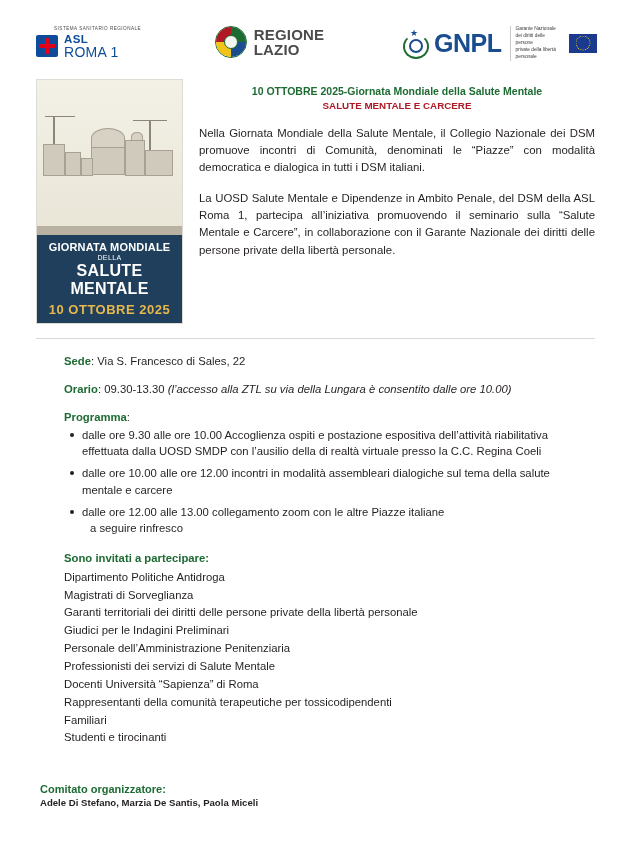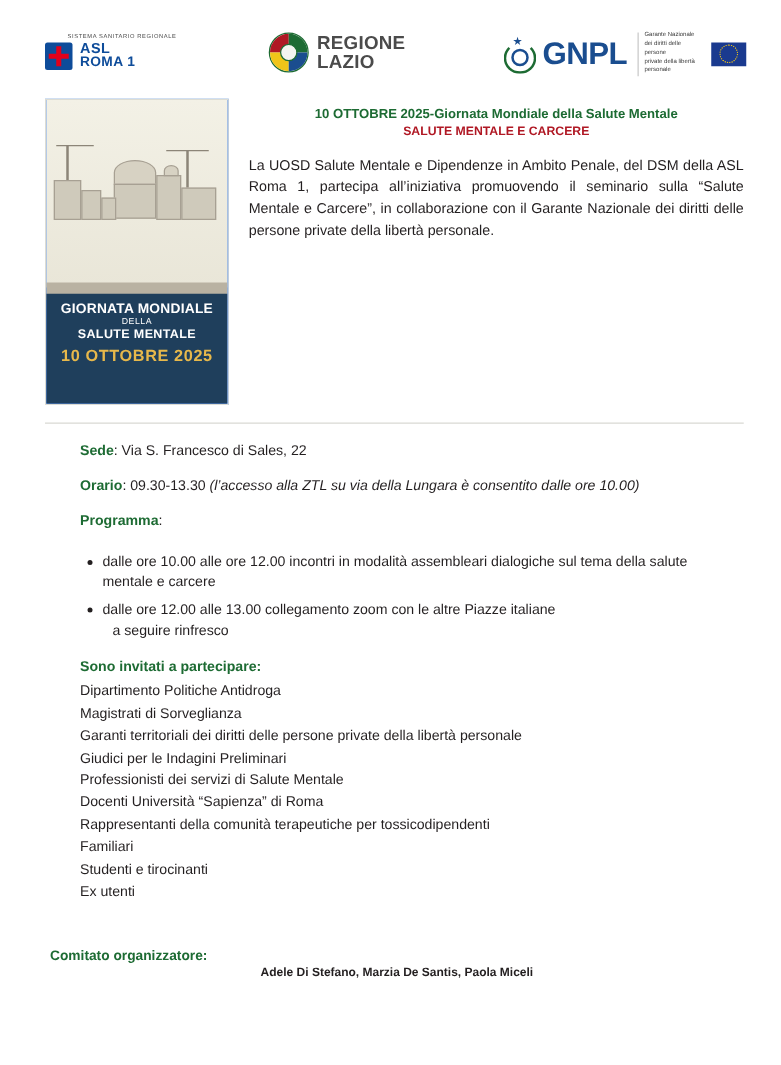--- a/index.html
+++ b/index.html
@@ -65,22 +65,22 @@
   .asl-text {
     line-height: 1.05;
   }
   .asl-text .l1 {
     font-size: 11.5px;
     font-weight: bold;
     color: #0e4c9a;
     letter-spacing: 0.4px;
   }
   .asl-text .l2 {
-    font-size: 11px;
-    font-weight: bold;
+    font-size: 14px;
+    font-weight: normal;
     color: #0e4c9a;
     letter-spacing: 0.3px;
   }
 
   .logo-regione {
     display: flex;
     align-items: center;
     gap: 7px;
     width: 175px;
     margin-left: 42px;
@@ -197,21 +197,21 @@
     display: flex;
     padding: 18px 30px 0 36px;
     gap: 16px;
     align-items: flex-start;
   }
   .poster {
     width: 145px;
     height: 243px;
     flex: 0 0 auto;
     border: 1px solid #dcdcd4;
-    background: #3b82f6;
+    background: #4c1d95;
     position: relative;
     overflow: hidden;
   }
   .poster .sky {
     position: absolute; left:0; right:0; top:0; height: 62%;
     background: linear-gradient(#f3f1e6, #e9e6d8);
   }
   .poster .city {
     position: absolute; left: 0; right: 0; top: 14%; height: 52%;
   }
@@ -251,21 +251,21 @@
     font-weight: bold;
     letter-spacing: 0.2px;
     line-height: 1.1;
   }
   .poster .banner .t2 {
     font-size: 7px;
     letter-spacing: 0.4px;
     margin: 1px 0;
   }
   .poster .banner .t3 {
-    font-size: 10px;
+    font-size: 16px;
     font-weight: bold;
     letter-spacing: 0.3px;
     line-height: 1.1;
   }
   .poster .banner .t4 {
     font-size: 13px;
     font-weight: bold;
     color: #e7b84b;
     margin-top: 4px;
     letter-spacing: 0.5px;
@@ -314,21 +314,21 @@
     color: #1d6b33;
     font-weight: bold;
   }
   .row {
     margin-bottom: 11px;
   }
   .row .note {
     font-style: italic;
   }
   .prog-head {
-    margin-bottom: 16px;
+    margin-bottom: 1px;
   }
   ul.prog {
     margin: 0 0 13px 0;
     padding-left: 18px;
     list-style: none;
   }
   ul.prog li {
     position: relative;
     margin-bottom: 6px;
     line-height: 1.45;
@@ -357,21 +357,20 @@
   }
 
   .committee {
     padding: 36px 30px 0 40px;
     font-size: 11px;
   }
   .committee .names {
     font-size: 9.6px;
     font-weight: bold;
     margin-top: 2px;
-    text-align: center;
   }
 </style>
 </head>
 <body>
 
 <div class="header">
 
   <div class="logo-asl">
     <div class="asl-top">SISTEMA SANITARIO REGIONALE</div>
     <div class="asl-row">
@@ -438,20 +437,21 @@
       <div class="t1">GIORNATA MONDIALE</div>
       <div class="t2">DELLA</div>
       <div class="t3">SALUTE MENTALE</div>
       <div class="t4">10 OTTOBRE 2025</div>
     </div>
   </div>
 
   <div class="intro">
     <div class="title-line1">10 OTTOBRE 2025-Giornata Mondiale della Salute Mentale</div>
     <div class="title-line2">SALUTE MENTALE E CARCERE</div>
+    <p>Nella Giornata Mondiale della Salute Mentale, il Collegio Nazionale dei DSM promuove incontri di Comunità, denominati le “Piazze” con modalità democratica e dialogica in tutti i DSM italiani.</p>
     <p>La UOSD Salute Mentale e Dipendenze in Ambito Penale, del DSM della ASL Roma 1, partecipa all’iniziativa promuovendo il seminario sulla “Salute Mentale e Carcere”, in collaborazione con il Garante Nazionale dei diritti delle persone private della libertà personale.</p>
   </div>
 </div>
 
 <div class="divider"></div>
 
 <div class="details">
 
   <div class="row">
     <span class="label-green">Sede</span><span>: Via S. Francesco di Sales, 22</span>
@@ -459,41 +459,42 @@
 
   <div class="row">
     <span class="label-green">Orario</span><span>: 09.30-13.30 </span><span class="note">(l’accesso alla ZTL su via della Lungara è consentito dalle ore 10.00)</span>
   </div>
 
   <div class="prog-head">
     <span class="label-green">Programma</span><span>:</span>
   </div>
 
   <ul class="prog">
+    <li><span>dalle ore 9.30 alle ore 10.00 Accoglienza ospiti e postazione espositiva dell’attività riabilitativa effettuata dalla UOSD SMDP con l’ausilio della di realtà virtuale presso la C.C. Regina Coeli</span></li>
     <li><span>dalle ore 10.00 alle ore 12.00 incontri in modalità assembleari dialogiche sul tema della salute mentale e carcere</span></li>
     <li>
       <span>dalle ore 12.00 alle 13.00 collegamento zoom con le altre Piazze italiane</span>
       <span class="indent">a seguire rinfresco</span>
     </li>
   </ul>
 
   <div class="invited-head">
     <span class="label-green">Sono invitati a partecipare:</span>
   </div>
 
   <div class="invited-list">
     <div>Dipartimento Politiche Antidroga</div>
     <div>Magistrati di Sorveglianza</div>
     <div>Garanti territoriali dei diritti delle persone private della libertà personale</div>
     <div>Giudici per le Indagini Preliminari</div>
+    <div>Personale dell’Amministrazione Penitenziaria</div>
     <div>Professionisti dei servizi di Salute Mentale</div>
     <div>Docenti Università “Sapienza” di Roma</div>
     <div>Rappresentanti della comunità terapeutiche per tossicodipendenti</div>
     <div>Familiari</div>
     <div>Studenti e tirocinanti</div>
-    <div>Ex utenti</div>
   </div>
 </div>
 
 <div class="committee">
   <div class="label-green">Comitato organizzatore:</div>
   <div class="names">Adele Di Stefano, Marzia De Santis, Paola Miceli</div>
 </div>
 
 </body></html>

